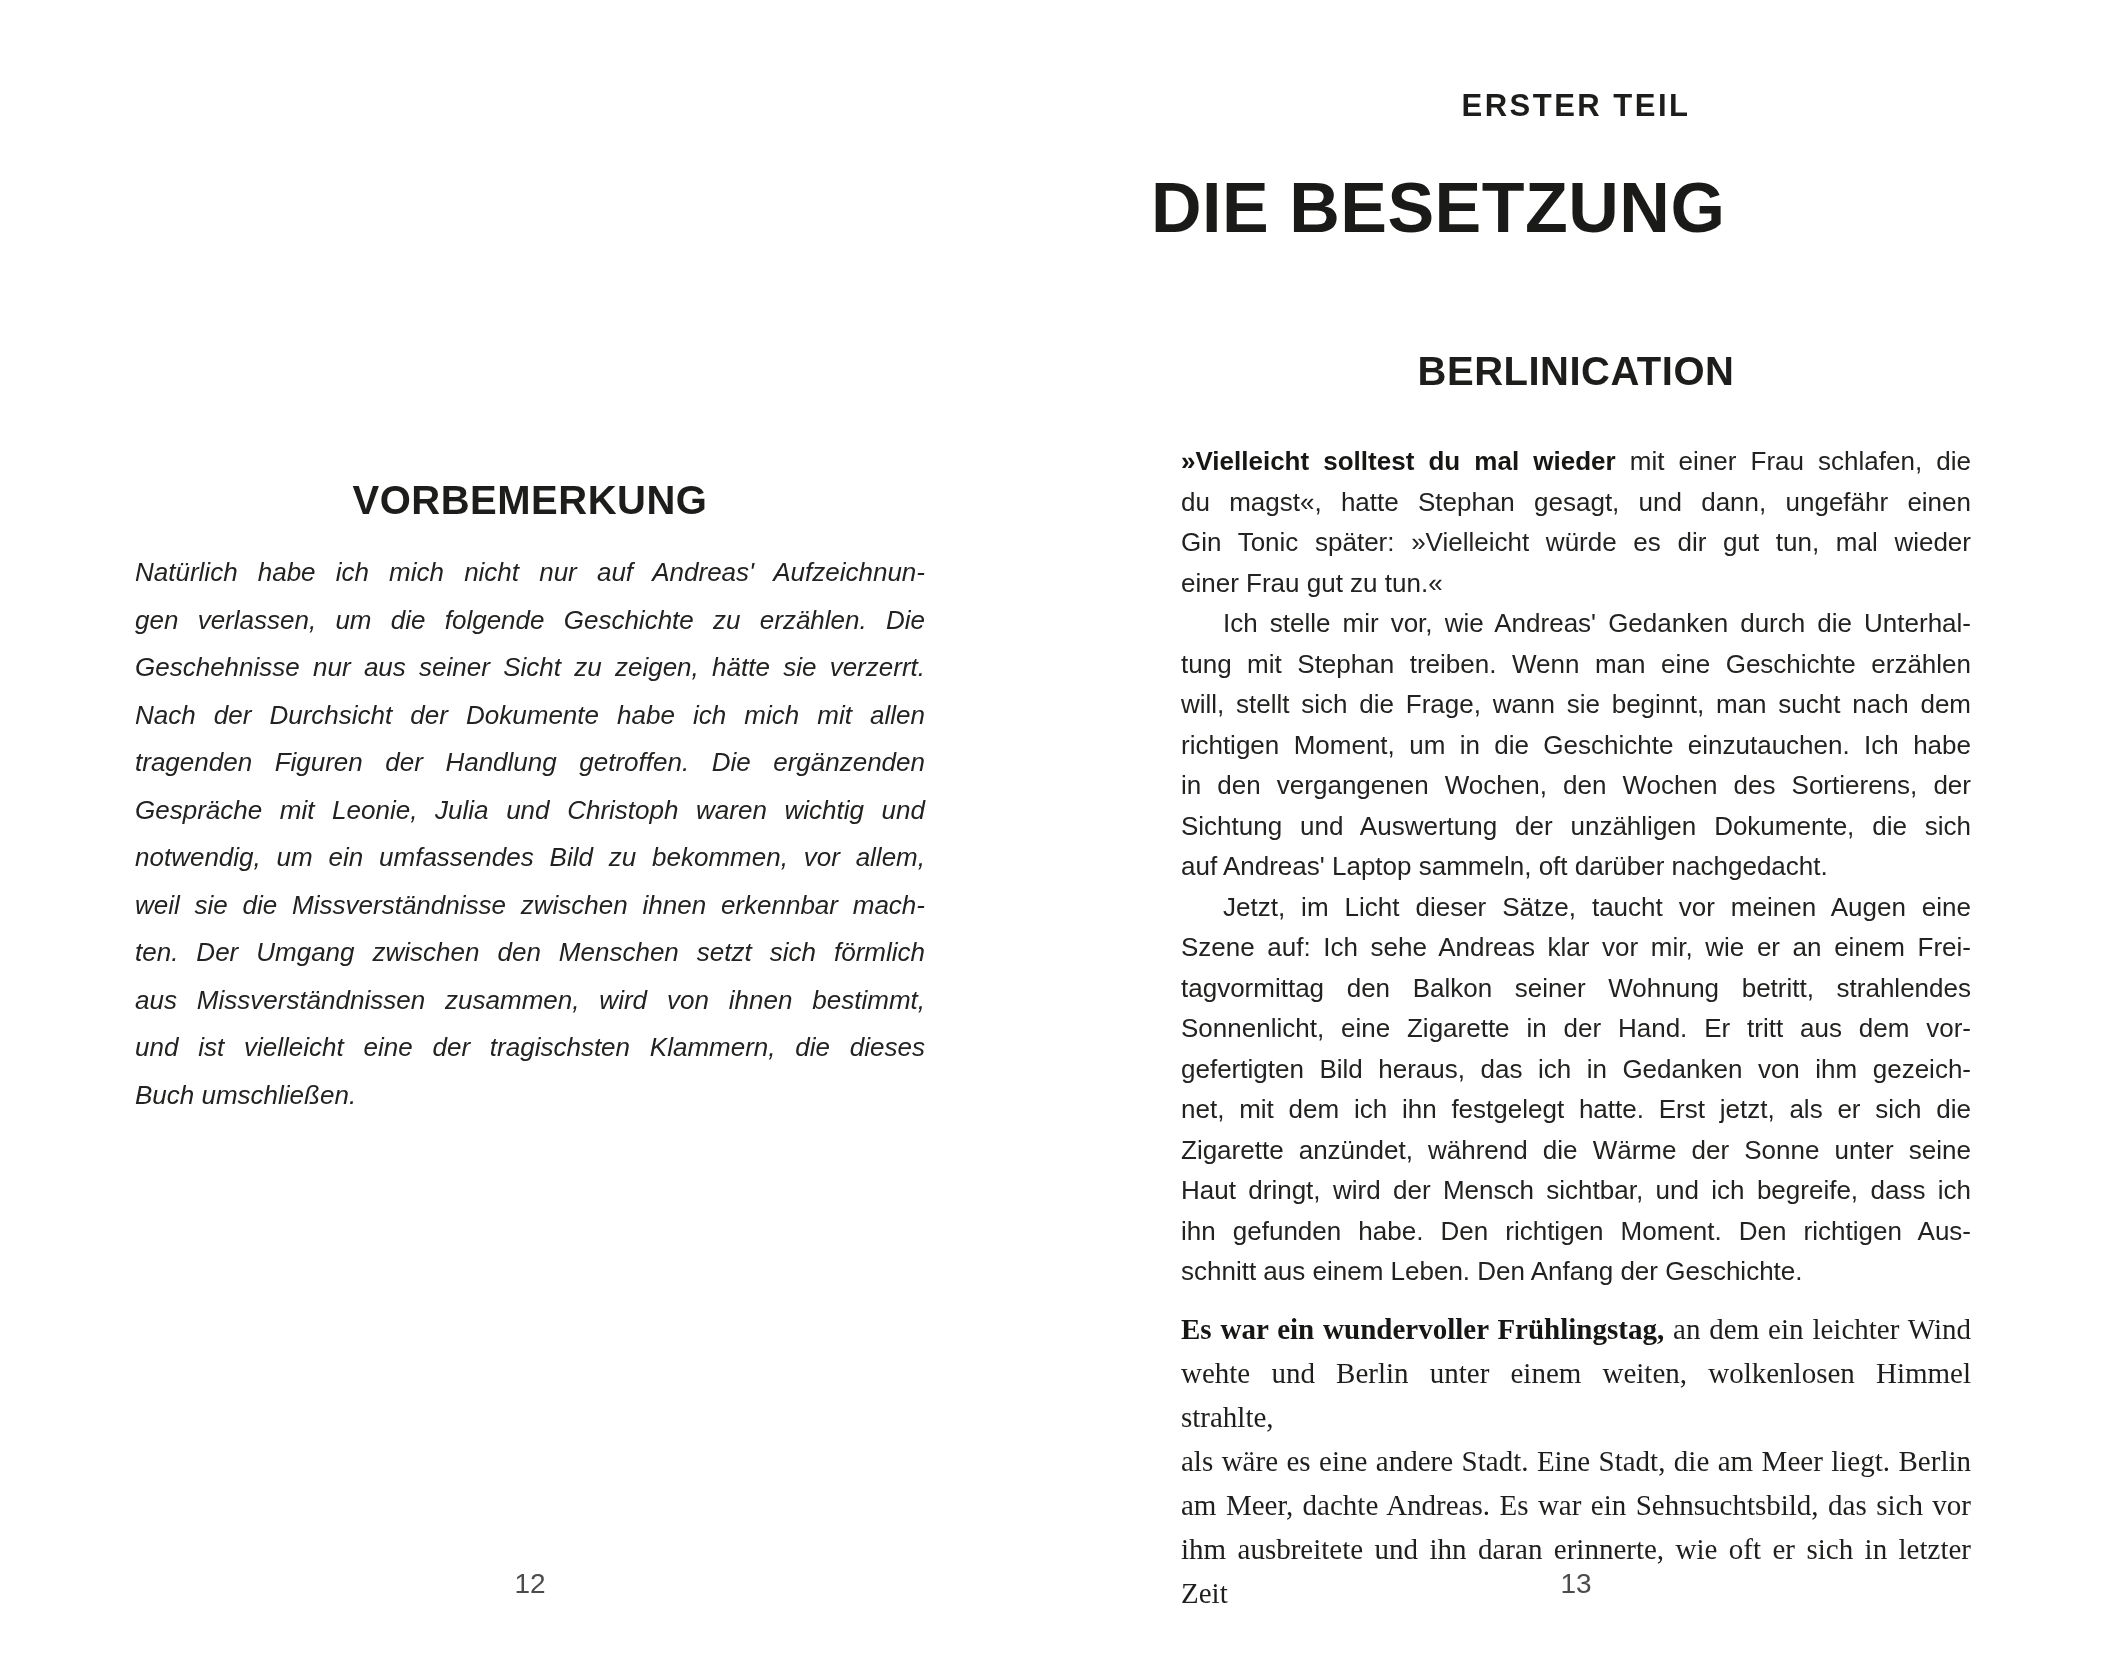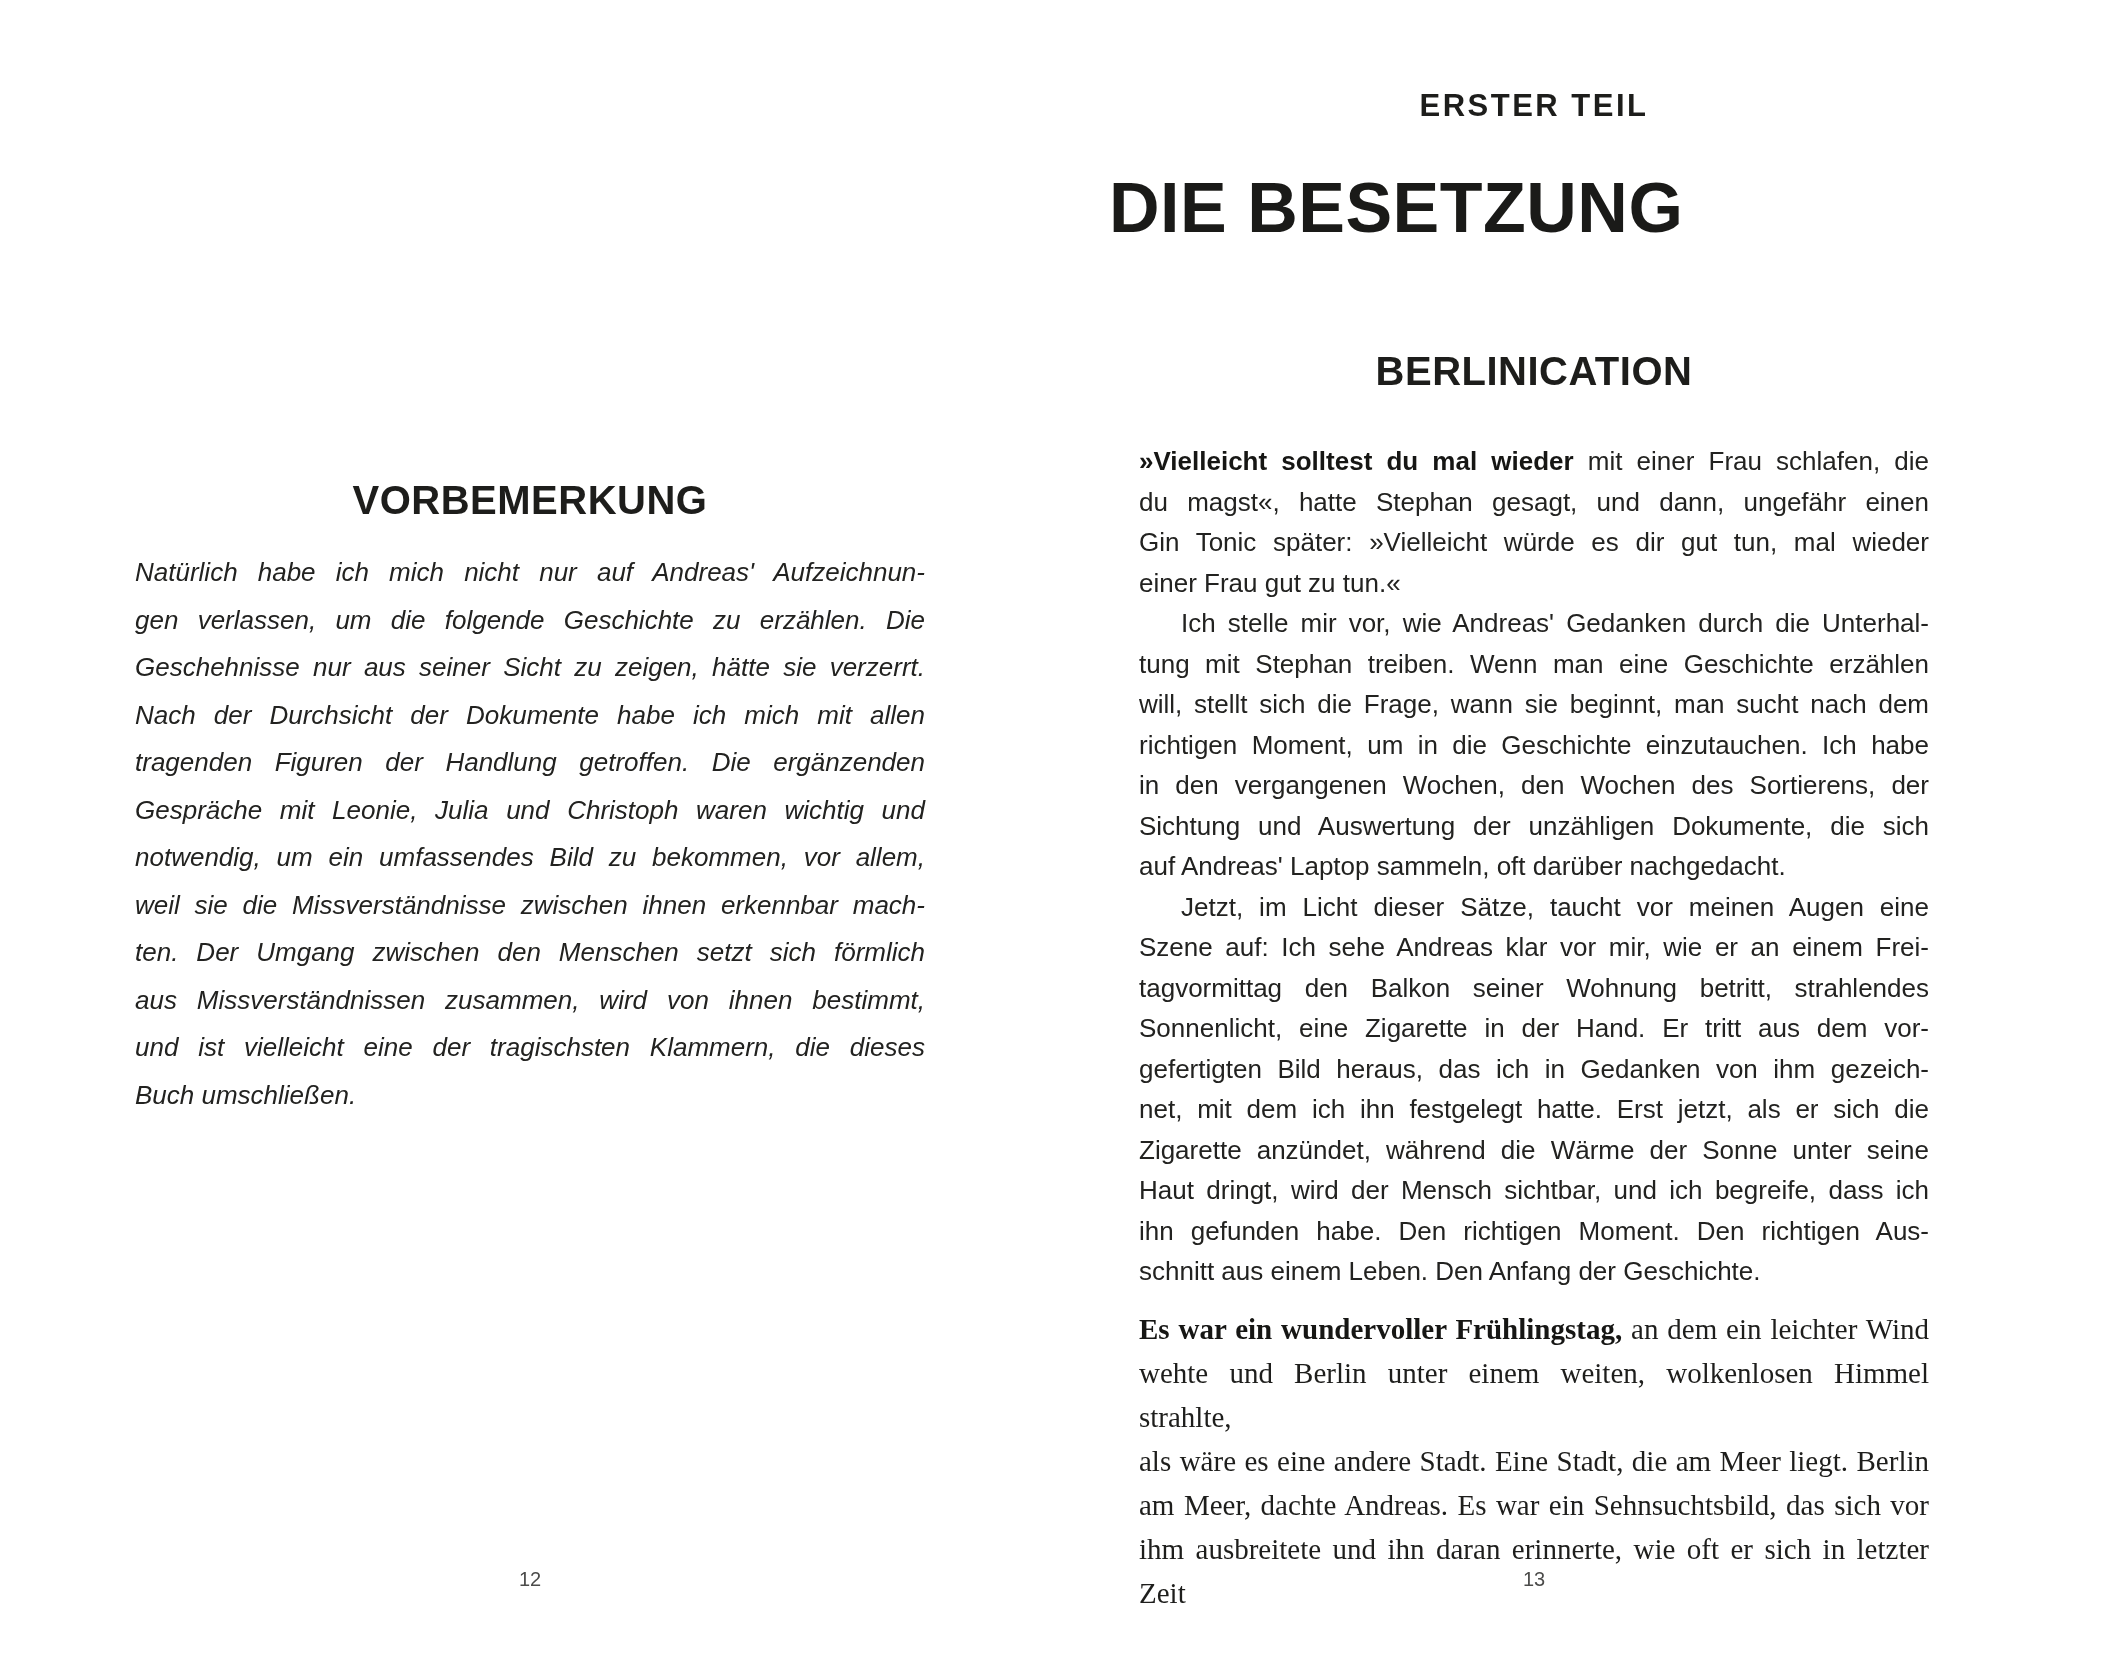--- a/index.html
+++ b/index.html
@@ -8,21 +8,21 @@
     position: relative;
     width: 2126px;
     height: 1654px;
     background: #ffffff;
     color: #1d1d1b;
     font-family: "Liberation Sans", sans-serif;
     overflow: hidden;
   }
   .page { position: absolute; top: 0; width: 1063px; height: 100%; }
   #page-left  { left: 0; padding-left: 20px; }
-  #page-right { left: 1006px; }
+  #page-right { left: 1048px; }
   .page > * { position: absolute; }
 
   
   .kicker {
     left: 133px; top: 88px; width: 790px;
     text-align: center;
     font-weight: bold;
     font-size: 31px;
     letter-spacing: 2.5px;
     color: #1d1d1b;
@@ -80,21 +80,21 @@
     font-family: "Liberation Serif", serif;
     font-size: 29px;
     line-height: 44px;
     color: #1e1e1c;
   }
 
   
   .pagenum {
     top: 1568px; width: 790px;
     text-align: center;
-    font-size: 20px;
+    font-size: 28px;
     font-weight: normal;
     color: #4c4c4b;
   }
   #pn-left  { left: 135px; }
   #pn-right { left: 133px; }
 </style>
 </head>
 <body>
 
 <div class="spread">

